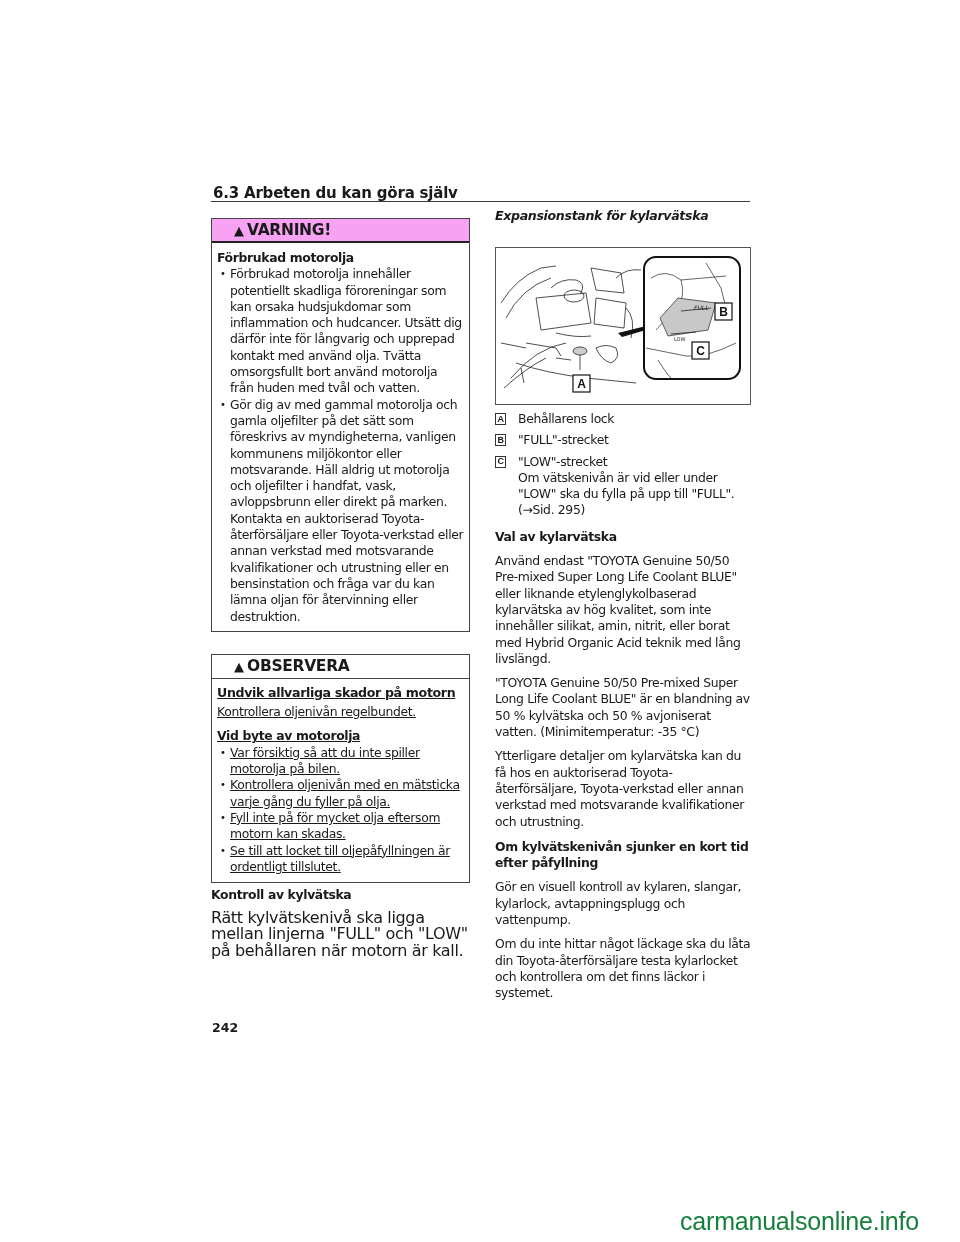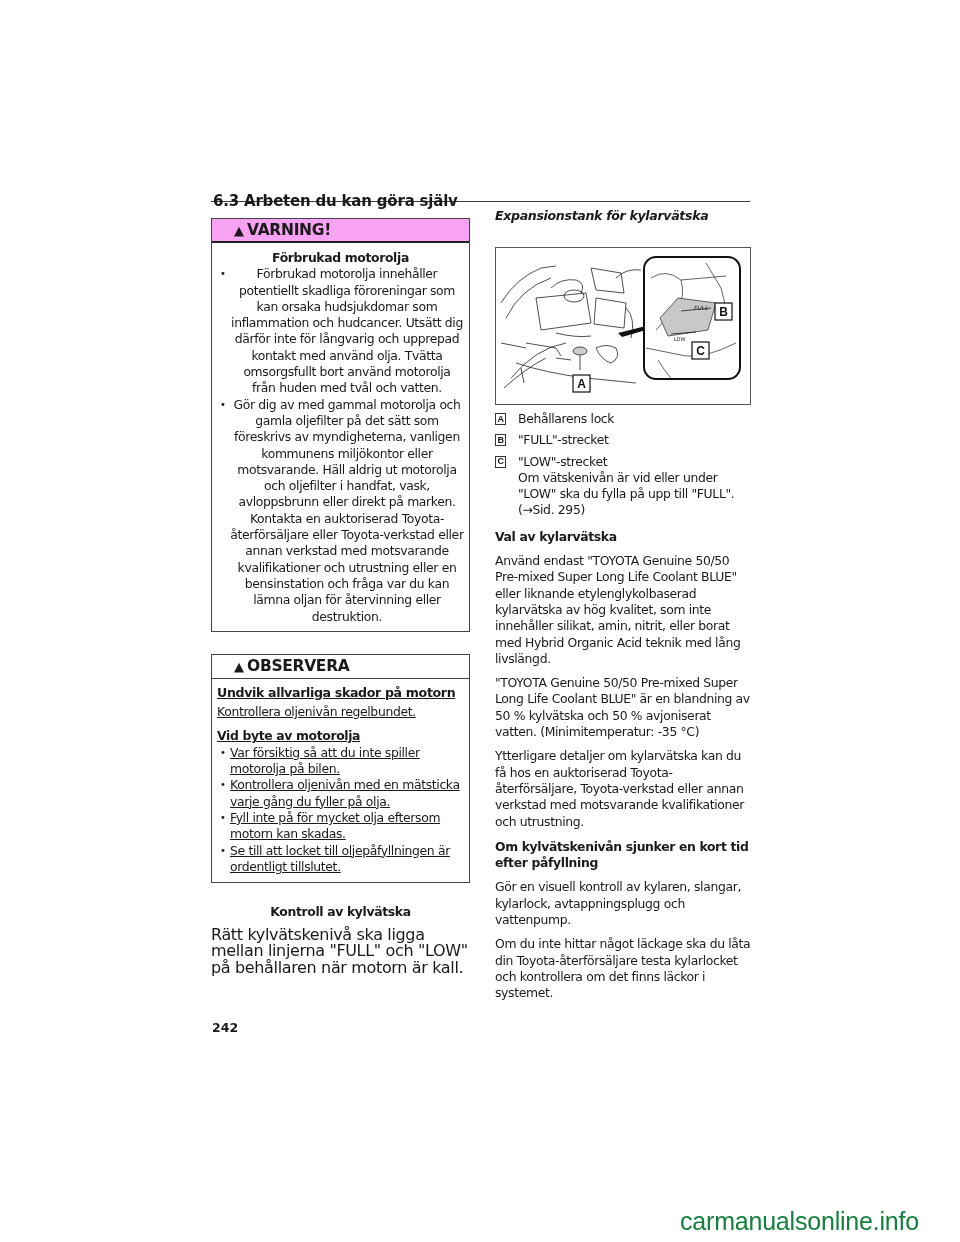--- a/index.html
+++ b/index.html
@@ -1,43 +1,43 @@
 <!DOCTYPE html>
 <html><head>
 <meta charset="utf-8">
 <style>
   * { box-sizing: border-box; margin: 0; padding: 0; }
   html, body { width: 960px; height: 1242px; background: #ffffff; }
   body { position: relative; font-family: "DejaVu Sans", sans-serif; color: #1a1a1a; overflow: hidden; }
 
   .section-header { position: absolute; left: 211px; top: 180px; width: 539px; height: 22px; border-bottom: 1.5px solid #3a3a3a; }
-  .section-header span { font-size: 15px; font-weight: bold; letter-spacing: -0.2px; position: absolute; top: 12px; left: 2px; }
+  .section-header span { font-size: 15px; font-weight: bold; letter-spacing: -0.2px; position: absolute; top: 4px; left: 2px; }
 
   .col-left { position: absolute; left: 211px; top: 218px; width: 259px; }
   .col-right { position: absolute; left: 495px; top: 208px; width: 256px; }
 
   .warn-box { border: 1px solid #444; width: 259px; }
   .warn-head { background: #f7a2f2; border-bottom: 2px solid #222; height: 24px; display: flex; align-items: center; padding-left: 22px; }
   .warn-head .tri { font-size: 13px; margin-right: 3px; }
   .warn-head .ttl { font-weight: bold; font-size: 15.5px; letter-spacing: -0.3px; }
-  .warn-body { padding: 7px 5px 6px 5px; font-size: 12.4px; line-height: 16.3px; letter-spacing: -0.35px; text-align: center; }
+  .warn-body { padding: 7px 5px 6px 5px; font-size: 12.4px; line-height: 16.3px; letter-spacing: -0.35px; }
 
   .obs-box { border: 1px solid #444; width: 259px; margin-top: 22px; }
   .obs-head { border-bottom: 1px solid #444; height: 24px; display: flex; align-items: center; padding-left: 22px; }
   .obs-head .tri { font-size: 13px; margin-right: 3px; }
   .obs-head .ttl { font-weight: bold; font-size: 15.5px; letter-spacing: -0.3px; }
   .obs-body { padding: 6px 5px 7px 5px; font-size: 12.4px; line-height: 16.3px; letter-spacing: -0.35px; text-decoration: underline; }
 
   .bold { font-weight: bold; }
   .para { margin-bottom: 8px; }
   ul.bl { list-style: none; }
   ul.bl li { position: relative; padding-left: 13px; }
   ul.bl li::before { content: "•"; position: absolute; left: 3px; top: 0; font-size: 10px; }
 
-  .plain-h { font-weight: bold; font-size: 12.4px; letter-spacing: -0.35px; margin-top: 21px; text-align: center; }
+  .plain-h { font-weight: bold; font-size: 12.4px; letter-spacing: -0.35px; margin-top: 4px; }
   .plain-p { font-size: 16px; line-height: 16.3px; letter-spacing: -0.35px; margin-top: 8px; }
 
   .italic-h { font-weight: bold; font-style: italic; font-size: 12.6px; letter-spacing: -0.35px; }
 
   .figure { margin-top: 24px; width: 256px; height: 158px; border: 1px solid #555; position: relative; background: #fff; }
   .figure svg { position: absolute; left: 0; top: 0; }
 
   .legend { margin-top: 6px; font-size: 12.4px; line-height: 16.3px; letter-spacing: -0.35px; }
   .legend-item { display: flex; margin-top: 5px; }
   .lbox { width: 11px; height: 12px; border: 1px solid #333; font-size: 9px; font-weight: bold; display: flex; align-items: center; justify-content: center; margin-right: 12px; margin-top: 2px; flex-shrink: 0; font-family: "Liberation Sans", sans-serif; }

